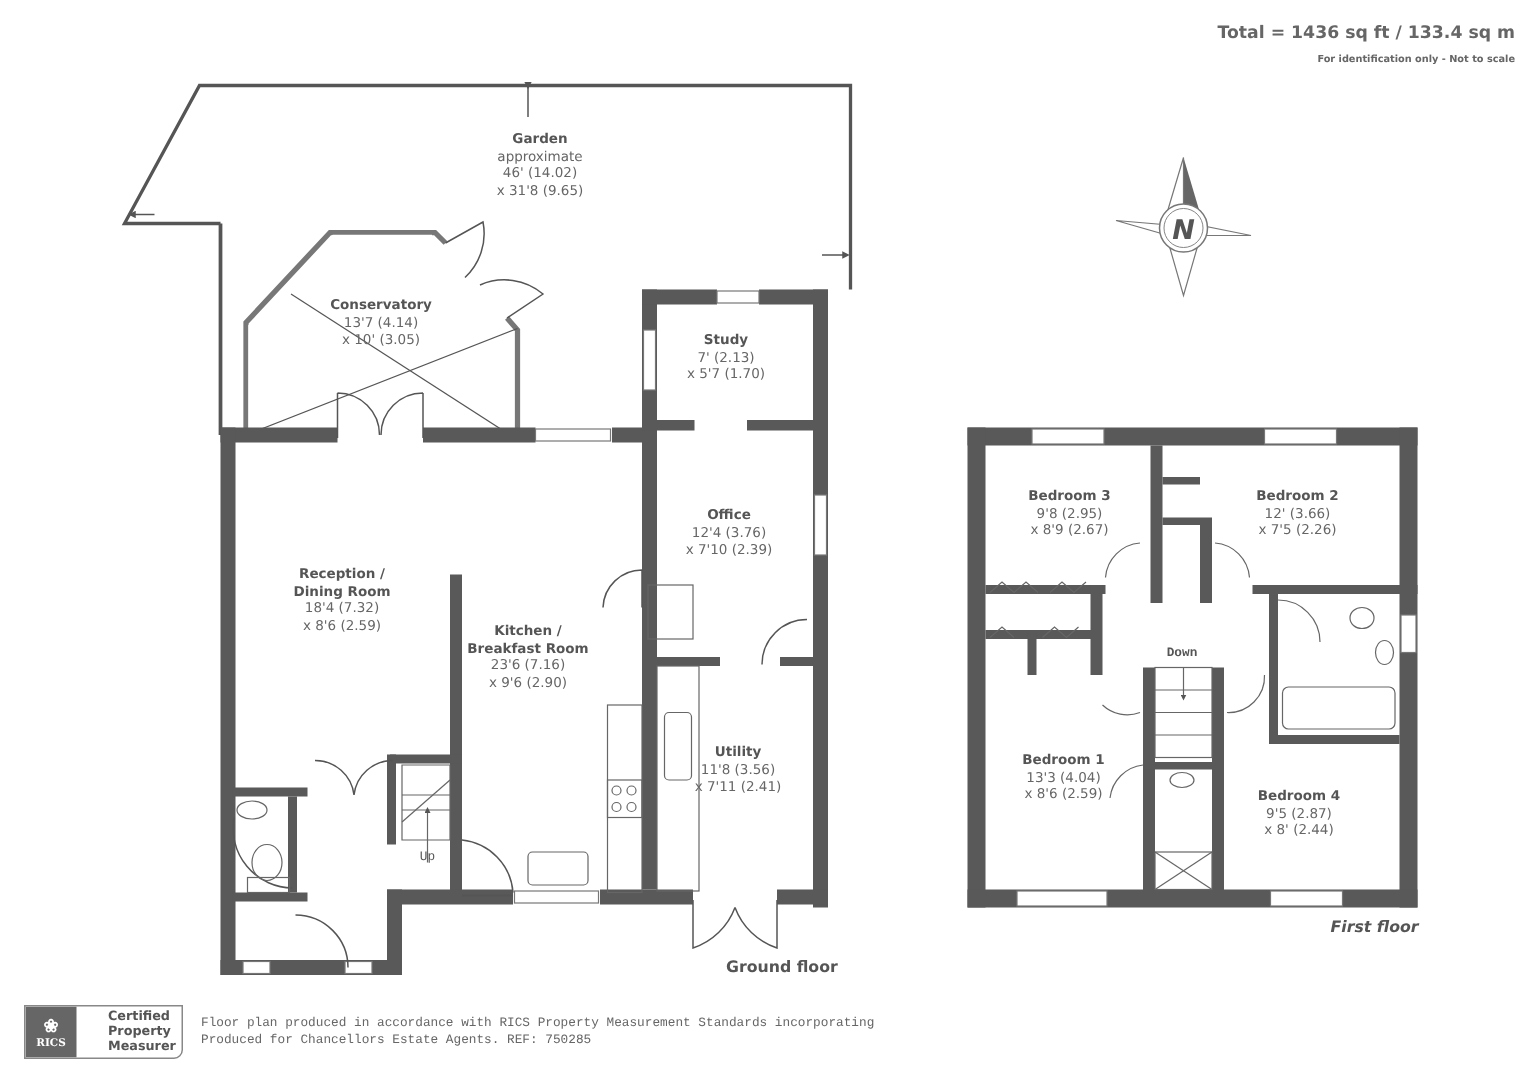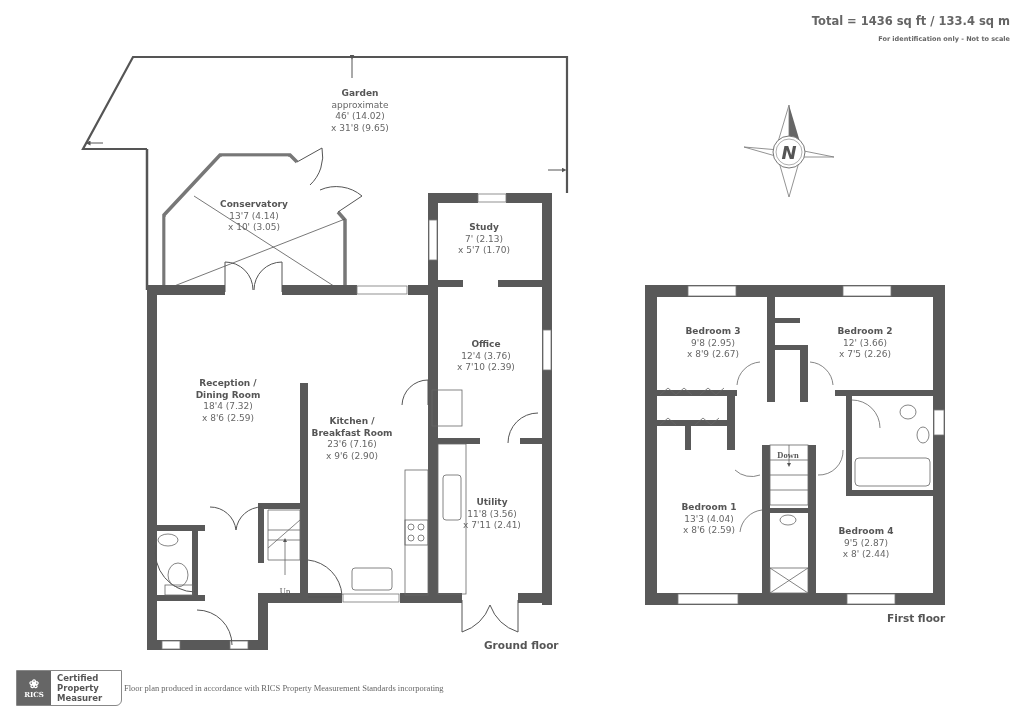--- a/index.html
+++ b/index.html
@@ -2,29 +2,29 @@
 <html><head>
 <meta charset="utf-8">
 <style>
   html, body { margin:0; padding:0; background:#ffffff; }
   body { width:1024px; height:723px; position:relative; overflow:hidden; font-family:"Liberation Sans", sans-serif; color:#555; }
   #plan { position:absolute; left:0; top:0; width:1024px; height:723px; }
   .lbl { position:absolute; text-align:center; font-family:"DejaVu Sans", sans-serif; font-size:9px; line-height:11.5px; color:#666; transform:translateX(-50%); white-space:nowrap; }
   .lbl .nm { font-weight:bold; color:#555; display:block; }
   .lbl span { display:block; }
   .floor-lbl { position:absolute; font-family:"DejaVu Sans", sans-serif; font-size:10.5px; font-weight:bold; color:#555; white-space:nowrap; }
-  .small-lbl { position:absolute; font-family:Liberation Serif, serif; font-size:8.5px; color:#555; transform:translateX(-50%);margin-top:20px; }
+  .small-lbl { position:absolute; font-family:Liberation Mono, monospace; font-size:8.5px; color:#555; transform:translateX(-50%); }
   .total { position:absolute; right:14px; top:14px; font-family:"DejaVu Sans", sans-serif; font-weight:bold; font-size:11.5px; color:#666; }
   .disclaim { position:absolute; right:14px; top:35px; font-family:"DejaVu Sans", sans-serif; font-weight:bold; font-size:6.5px; color:#666; }
   .footer { position:absolute; left:16px; top:670px; height:36px; display:flex; align-items:center; }
   .rics { display:flex; width:104px; height:34px; border:1px solid #888; border-radius:0 0 6px 0; overflow:hidden; }
   .rics-logo { width:34px; background:#666; color:#fff; display:flex; flex-direction:column; align-items:center; justify-content:center; font-family:"DejaVu Serif", serif; font-size:7px; font-weight:bold; }
   .rics-logo .glyph { font-size:12px; line-height:12px; }
-  .rics-text { flex:1; padding-left:6px; font-family:"DejaVu Sans", sans-serif; font-size:8.5px; line-height:10px; font-weight:bold; color:#555; display:flex; flex-direction:column; justify-content:center; }
-  .foot-text { margin-left:2px; font-family:Liberation Serif, serif; font-size:8.5px; line-height:11px; color:#666; }
+  .rics-text { flex:1; padding-left:21px; font-family:"DejaVu Sans", sans-serif; font-size:8.5px; line-height:10px; font-weight:bold; color:#555; display:flex; flex-direction:column; justify-content:center; }
+  .foot-text { margin-left:12px; font-family:Liberation Mono, monospace; font-size:8.5px; line-height:11px; color:#666; }
 </style>
 </head>
 <body>
 
 <svg id="plan" viewBox="0 0 1024 723" xmlns="http://www.w3.org/2000/svg">
   <defs>
     <marker id="ar" viewBox="0 0 10 10" refX="5" refY="5" markerWidth="5" markerHeight="5" orient="auto">
         <path d="M0,0 L10,5 L0,10 z" fill="#555"></path>
       </marker>
   </defs>
@@ -237,30 +237,31 @@
   <span class="nm">Bedroom 1</span>
   <span>13'3 (4.04)</span>
   <span>x 8'6 (2.59)</span>
 </div>
 <div class="lbl" style="left:866px;top:526px;">
   <span class="nm">Bedroom 4</span>
   <span>9'5 (2.87)</span>
   <span>x 8' (2.44)</span>
 </div>
 <div class="small-lbl" style="left:788px;top:430px;font-weight:bold;">Down</div>
-<div class="floor-lbl" style="left:887px;top:612px;">First floor</div>
+<div class="floor-lbl" style="left:887px;top:612px;font-style:italic;">First floor</div>
 
 <div class="footer">
   <div class="rics">
     <div class="rics-logo">
       <span class="glyph">❀</span>
       <span>RICS</span>
     </div>
     <div class="rics-text">
       <span>Certified</span>
       <span>Property</span>
       <span>Measurer</span>
     </div>
   </div>
   <div class="foot-text">
     <div>Floor plan produced in accordance with RICS Property Measurement Standards incorporating</div>
+    <div>Produced for Chancellors Estate Agents.    REF: 750285</div>
   </div>
 </div>
 
 </body></html>

